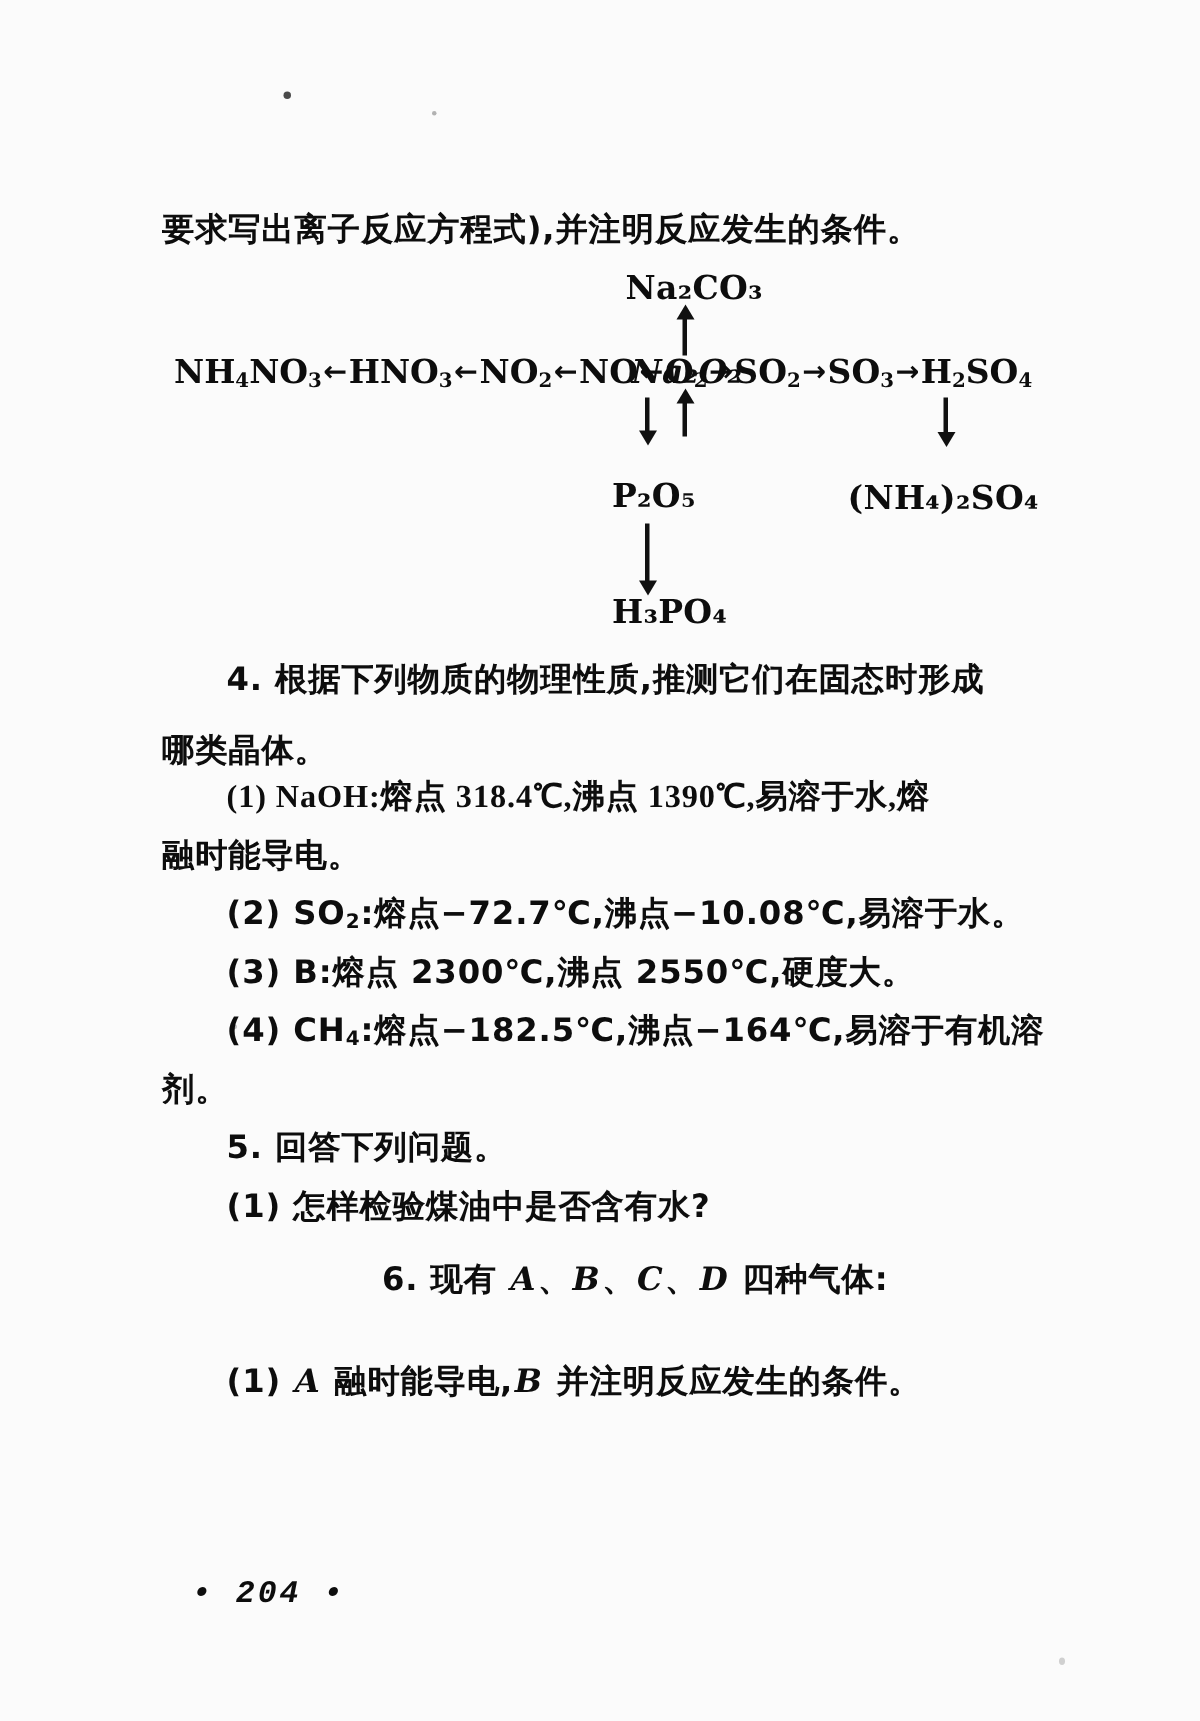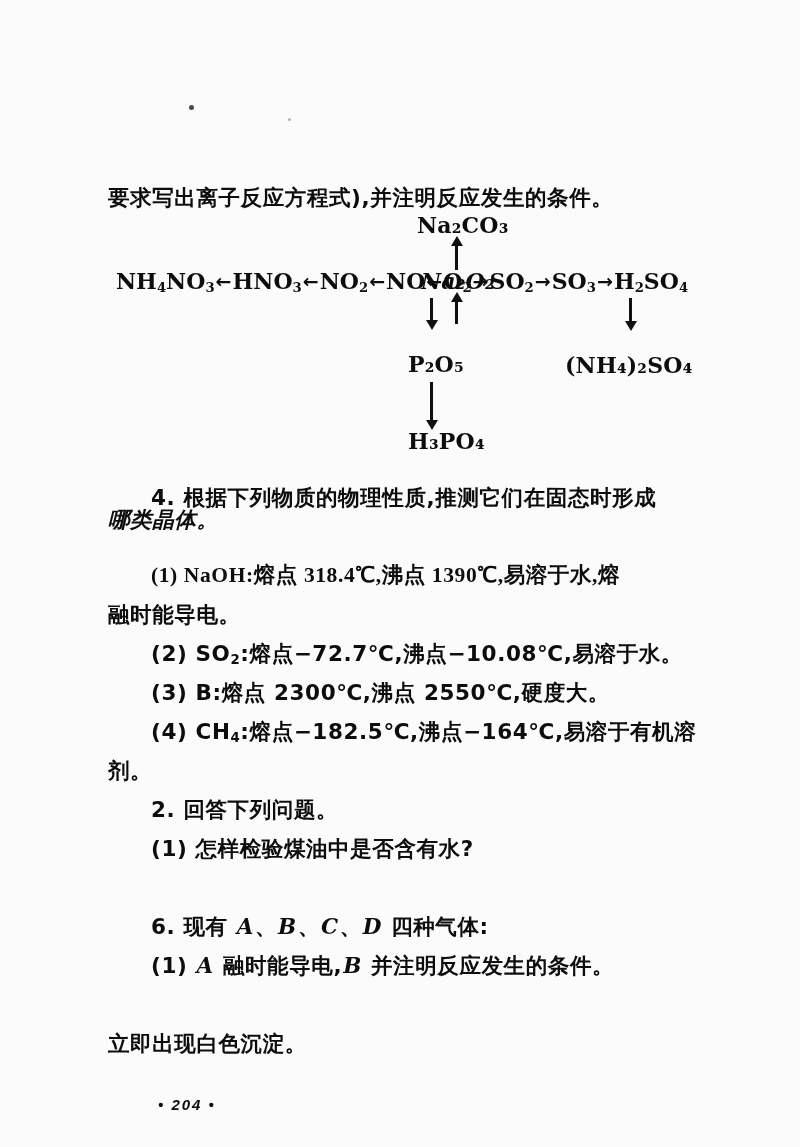--- a/index.html
+++ b/index.html
@@ -12,21 +12,20 @@
     background: #fbfbfb;
     font-family: "DejaVu Serif", "Liberation Serif", serif;
     color: #0d0d0d;
     position: relative;
     overflow: hidden;
   }
 
   .page {
     position: absolute;
     inset: 0;
-    margin-top: 44px;
   }
 
   
   .speckle {
     position: absolute;
     background: #2a2a2a;
     border-radius: 50%;
     opacity: .85;
   }
   .speckle.s1 { left: 189px; top: 61px;  width: 5px;  height: 5px; }
@@ -56,21 +55,21 @@
   sub {
     font-size: .62em;
     vertical-align: -.2em;
     font-weight: 700;
   }
 
   
   .scheme {
     position: absolute;
     left: 0;
-    top: 164px;
+    top: 175px;
     width: 800px;
     height: 245px;
   }
   .node {
     position: absolute;
     font-family: "DejaVu Serif", "Liberation Serif", serif;
     font-size: 22px;
     font-weight: 700;
     line-height: 1;
     white-space: nowrap;
@@ -120,26 +119,26 @@
     font-size: 19px;
     font-weight: 700;
     padding: 0 1px;
     position: relative;
     top: -1px;
   }
 
   
   .pagenum {
     position: absolute;
-    left: 158px;
+    left: 128px;
     top: 1052px;
-    font-family: Liberation Sans, sans-serif;
+    font-family: Liberation Mono, monospace;
     font-style: italic;
     font-weight: 700;
-    font-size: 15px;
+    font-size: 21px;
     letter-spacing: 2px;
     white-space: nowrap;
   }
 </style>
 </head>
 <body>
 
 <div class="page">
 
   <div class="speckle s1"></div>
@@ -170,37 +169,36 @@
     <div class="varrow down" style="left:430px; top:174px; height:40px;"></div>
 
     <div class="node" style="left:408px; top:222px;">H₃PO₄</div>
 
     <div class="varrow down" style="left:629px; top:90px; height:25px;"></div>
 
     <div class="node" style="left:565px; top:146px;">(NH₄)₂SO₄</div>
   </div>
 
   <div class="tbody indent" style="top:434px;">4. 根据下列物质的物理性质,推测它们在固态时形成</div>
-  <div class="tbody" style="top:456px;font-style:italic;">哪类晶体。</div>
+  <div class="tbody" style="top:481px;">哪类晶体。</div>
 
   <div class="tbody indent" style="top:512px;font-family:Liberation Serif, serif;">(1) NaOH:熔点 318.4℃,沸点 1390℃,易溶于水,熔</div>
   <div class="tbody" style="top:551px;">融时能导电。</div>
 
   <div class="tbody indent" style="top:590px;"><span>(2) SO</span><sub>2</sub><span>:熔点−72.7℃,沸点−10.08℃,易溶于水。</span></div>
 
   <div class="tbody indent" style="top:629px;">(3) B:熔点 2300℃,沸点 2550℃,硬度大。</div>
 
   <div class="tbody indent" style="top:668px;"><span>(4) CH</span><sub>4</sub><span>:熔点−182.5℃,沸点−164℃,易溶于有机溶</span></div>
   <div class="tbody" style="top:707px;">剂。</div>
 
-  <div class="tbody indent" style="top:746px;">2. 回答下列问题。</div>
+  <div class="tbody indent" style="top:746px;">5. 回答下列问题。</div>
   <div class="tbody indent" style="top:785px;">(1) 怎样检验煤油中是否含有水?</div>
 
-  <div class="tbody indent" style="top:863px;"><span>6. 现有 </span><span class="ital">A</span><span>、</span><span class="ital">B</span><span>、</span><span class="ital">C</span><span>、</span><span class="ital">D</span><span> 四种气体:</span></div>
+  <div class="tbody indent" style="top:834px;text-align:center;"><span>6. 现有 </span><span class="ital">A</span><span>、</span><span class="ital">B</span><span>、</span><span class="ital">C</span><span>、</span><span class="ital">D</span><span> 四种气体:</span></div>
 
   <div class="tbody indent" style="top:902px;"><span>(1) </span><span class="ital">A</span><span> 融时能导电,</span><span class="ital">B</span><span> 并注明反应发生的条件。</span></div>
 
-  <div class="tbody" style="top:980px;">立即出现白色沉淀。</div>
 
 
   <div class="pagenum">• 204 •</div>
 
 </div>
 
 </body></html>

